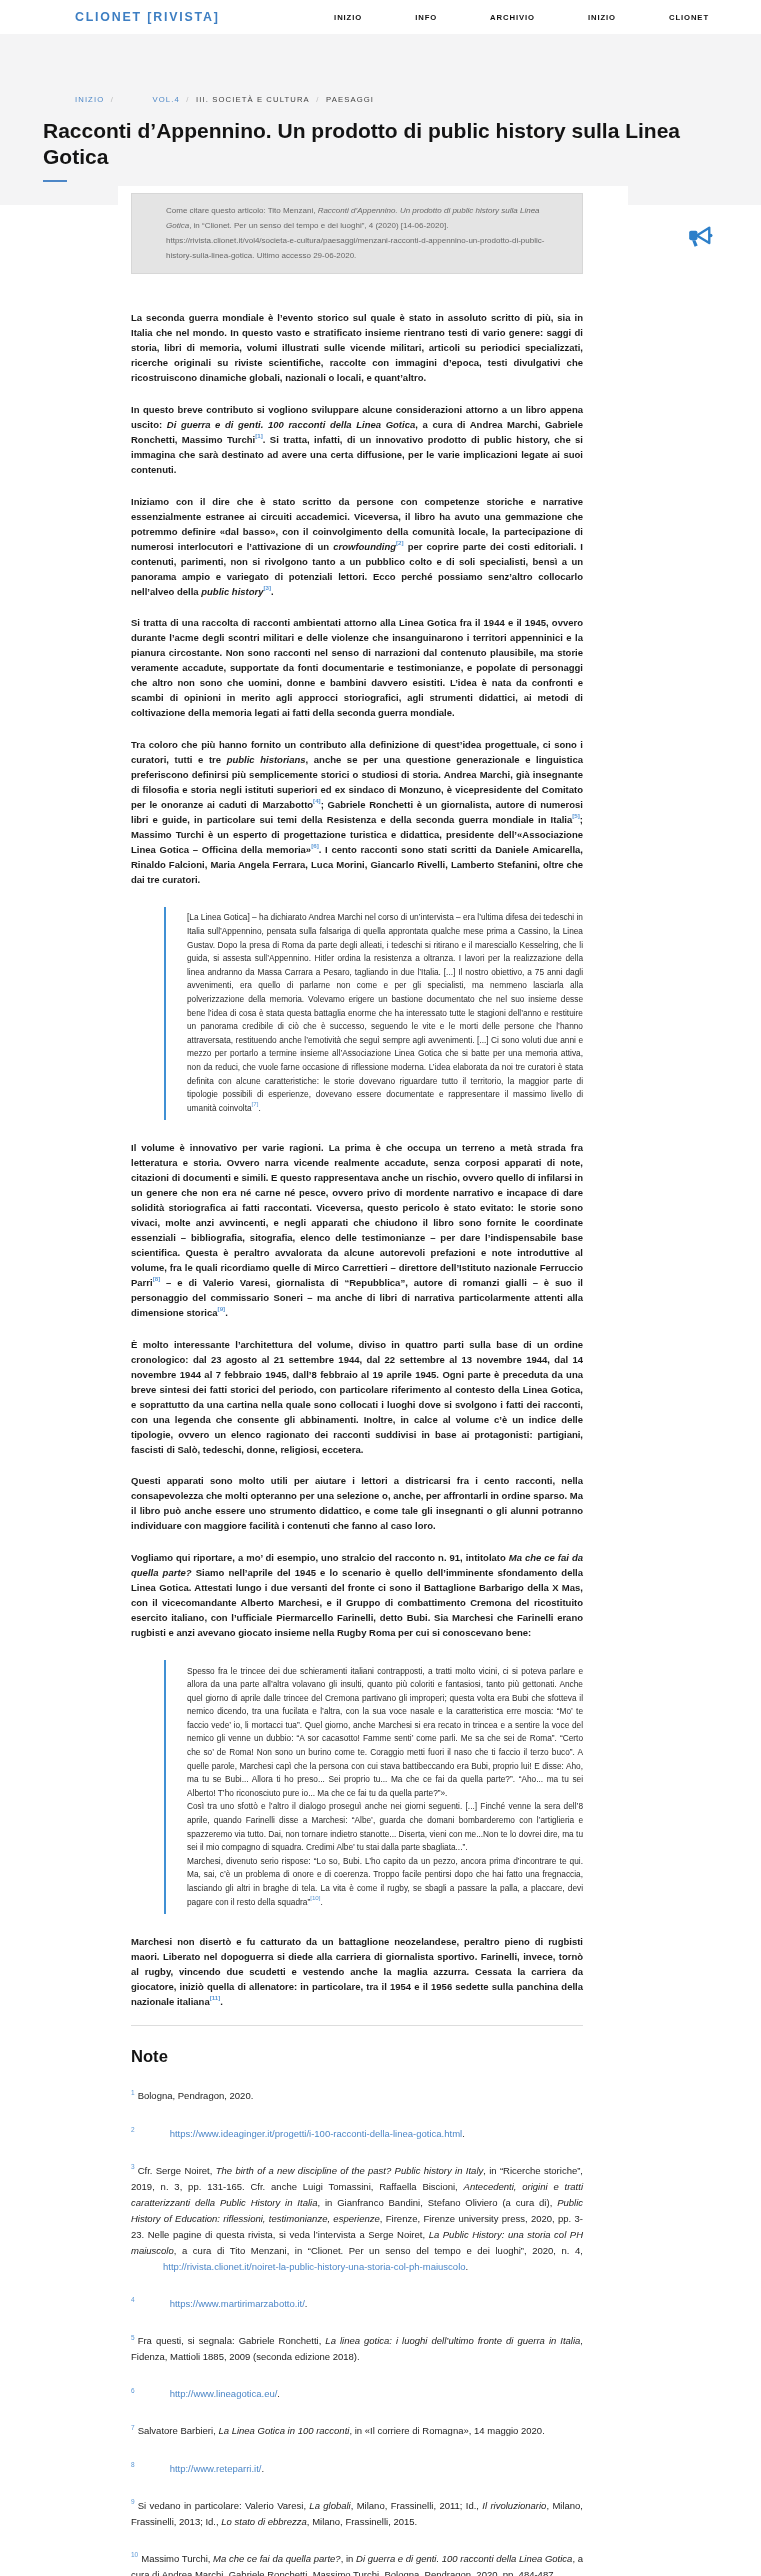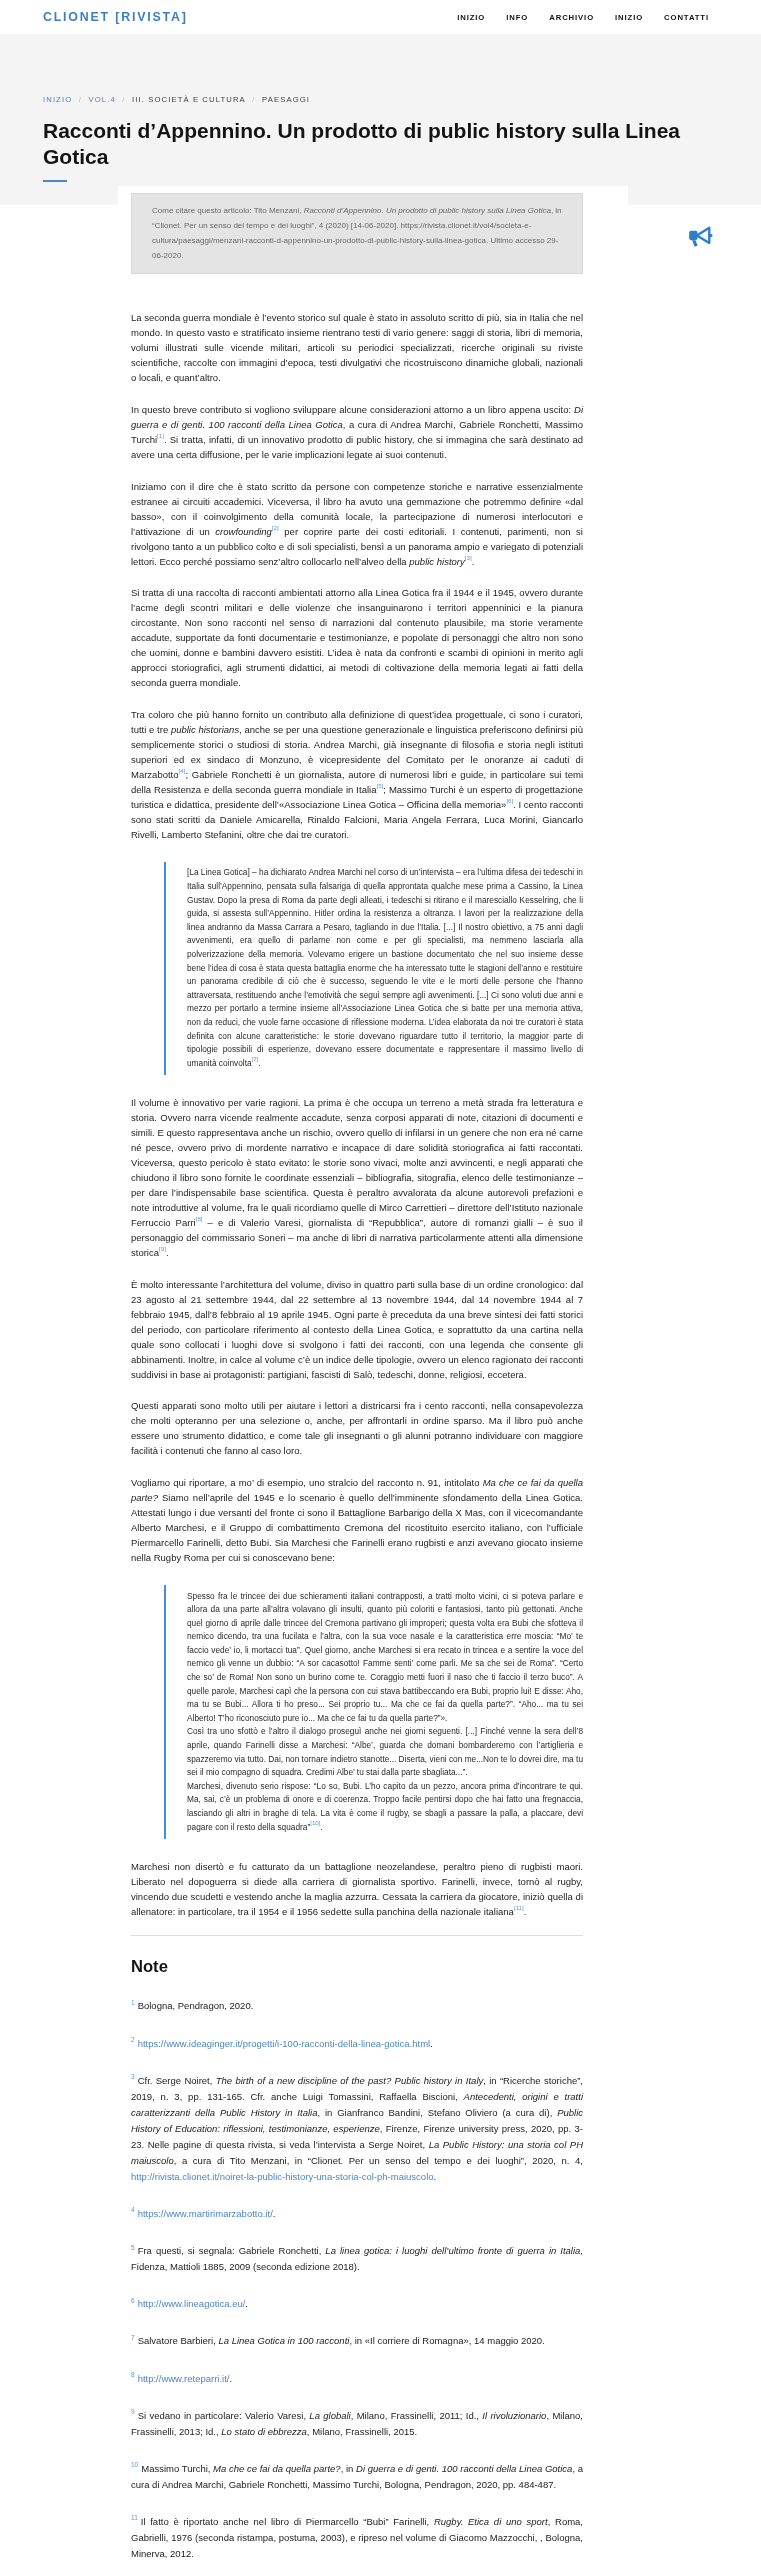--- a/index.html
+++ b/index.html
@@ -3,21 +3,21 @@
 <meta charset="utf-8">
 <style>
   * { box-sizing: border-box; }
   html,body { margin:0; padding:0; }
   body {
     width:761px;
     background:#ffffff;
     color:#1d1d1d;
     font-family:"Liberation Sans","DejaVu Sans",sans-serif;
   }
-  a { text-decoration:none; }
+  a { text-decoration:none;margin-left:32px; }
 
   
   .site-header {
     height:34px;
     display:flex; align-items:center; justify-content:space-between;
     padding:0 52px 0 43px;
     background:#ffffff;
   }
   .logo {
     font-size:12.4px; font-weight:bold; letter-spacing:1.8px;
@@ -70,35 +70,35 @@
   .card {
     width:510px;
     margin:-19px 0 0 118px;
     background:#ffffff;
     padding:7px 45px 41px 13px;
     position:relative;
   }
   .cite-box {
     background:#e4e4e4;
     border:0.6px solid #d7d7d7;
-    padding:10px 20px;
+    padding:10px 34px;
     font-size:8px; line-height:1.85;
     color:#686868;
     word-wrap:break-word;
   }
   .cite-box em { font-style:italic; }
 
   
   .article {
     margin-top:36px;
     font-size:9.5px; line-height:15px;
     text-align:justify;
     color:#1d1d1d;
   }
-  .article p.body-p { margin:0 0 16.6px; }
+  .article p.body-p { margin:0 0 16.6px;font-weight:bold; }
   .article em { font-style:italic; }
   blockquote.pull {
     margin:20px 0 20px 33px;
     padding:4.7px 0 4.7px 21px;
     border-left:2.4px solid #4090d4;
     font-size:8.3px; line-height:13.6px;
     color:#2a2a2a;
   }
   blockquote.pull p { margin:0; }
   sup.ref {
@@ -133,21 +133,21 @@
 </head>
 <body>
 
 <header class="site-header">
   <a href="#" class="logo">CLIONET [RIVISTA]</a>
   <nav class="main-nav">
     <a href="#">INIZIO</a>
     <a href="#">INFO</a>
     <a href="#">ARCHIVIO</a>
     <a href="#">INIZIO</a>
-    <a href="#">CONTATTI</a>
+    <a href="#">CLIONET</a>
   </nav>
 </header>
 
 <section class="hero">
   <div class="breadcrumb">
     <a href="#" class="bc-link">INIZIO</a><span class="sep">/</span><a href="#" class="bc-link">VOL.4</a><span class="sep">/</span><span class="bc-plain">III. SOCIETÀ E CULTURA</span><span class="sep">/</span><span class="bc-plain">PAESAGGI</span>
   </div>
 
   <h1 class="page-title">Racconti d’Appennino. Un prodotto di public history sulla Linea Gotica</h1>
   <div class="title-dash"></div>

